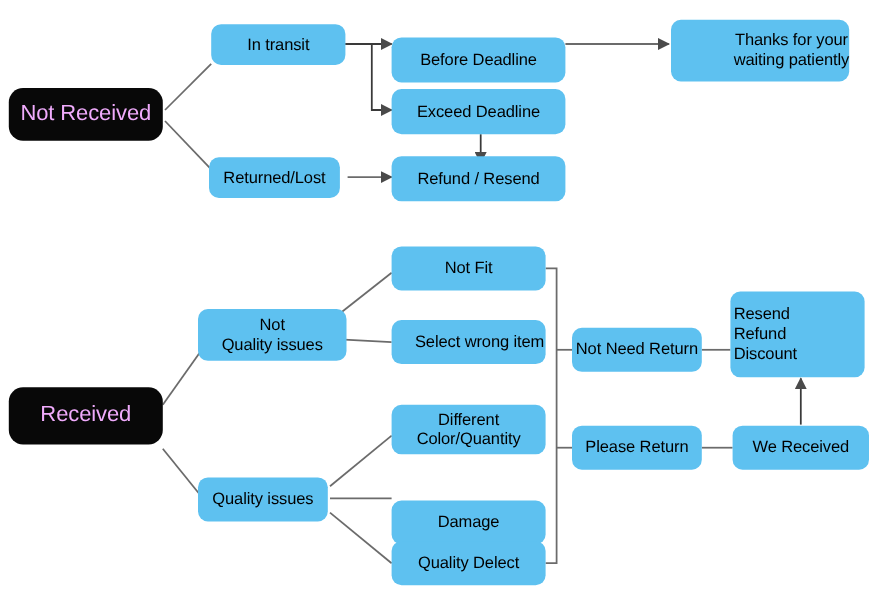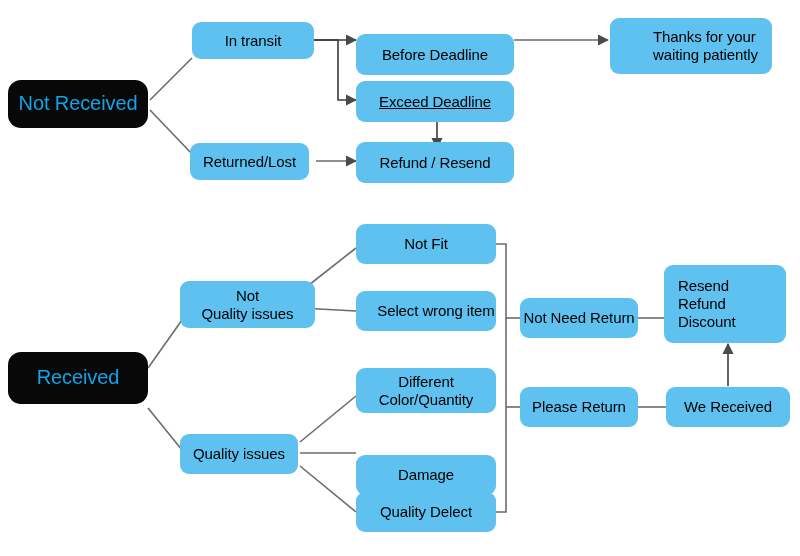--- a/index.html
+++ b/index.html
@@ -39,33 +39,32 @@
     white-space: pre-line;
     letter-spacing: -0.1px;
   }
   .node.blue {
     background: #5EC1F0;
     color: #000000;
     font-size: 15px;
   }
   .node.black {
     background: #080808;
-    color: #0ea5e9;
+    color: #f0abfc;
     font-size: 20px;
     border-radius: 13px;
   }
   .node.align-left {
     justify-content: flex-start;
     text-align: left;
-    padding-left: 14px;
+    padding-left: 3px;
   }
   .node.align-right {
     justify-content: flex-end;
-    text-align: left;
-    padding-right: 14px;
+    text-align: center;
   }
 </style>
 </head>
 <body>
 
 <div id="canvas">
 
   <svg id="edges" viewBox="0 0 800 556" width="800" height="556" xmlns="http://www.w3.org/2000/svg">
     <defs>
       <marker id="arrow" viewBox="0 0 10 10" refX="9" refY="5" markerWidth="7" markerHeight="7" orient="auto-start-reverse">
@@ -110,21 +109,21 @@
   </svg>
 
   <div class="node black" style="left:8px; top:80px; width:140px; height:48px;">Not Received</div>
 
   <div class="node blue" style="left:192px; top:22px; width:122px; height:37px;">In transit</div>
 
   <div class="node blue" style="left:190px; top:143px; width:119px; height:37px;">Returned/Lost</div>
 
   <div class="node blue" style="left:356px; top:20px; width:158px; height:41px;margin-top:14px;">Before Deadline</div>
 
-  <div class="node blue" style="left:356px; top:81px; width:158px; height:41px;text-decoration:underline;">Exceed Deadline</div>
+  <div class="node blue" style="left:356px; top:81px; width:158px; height:41px;">Exceed Deadline</div>
 
   <div class="node blue" style="left:356px; top:142px; width:158px; height:41px;">Refund / Resend</div>
 
   <div class="node blue align-right" style="left:610px; top:18px; width:162px; height:56px;">Thanks for your
 waiting patiently</div>
 
   <div class="node black" style="left:8px; top:352px; width:140px; height:52px;text-align:center;">Received</div>
 
   <div class="node blue" style="left:180px; top:281px; width:135px; height:47px;">Not
 Quality issues</div>

